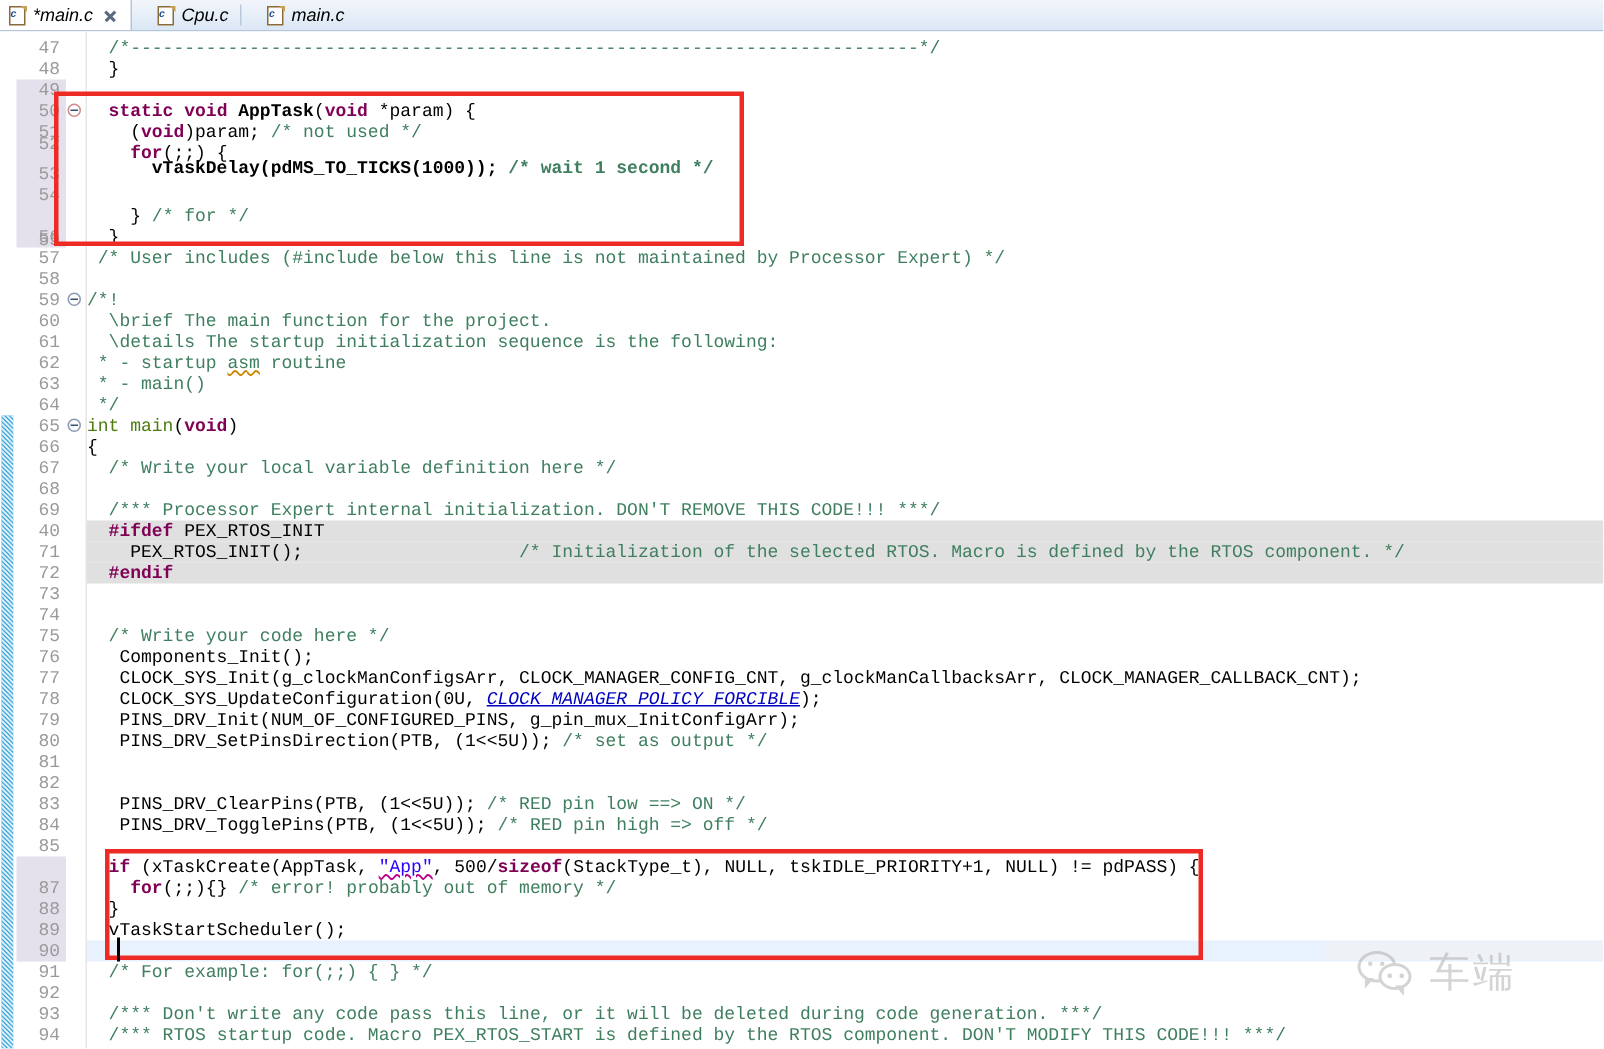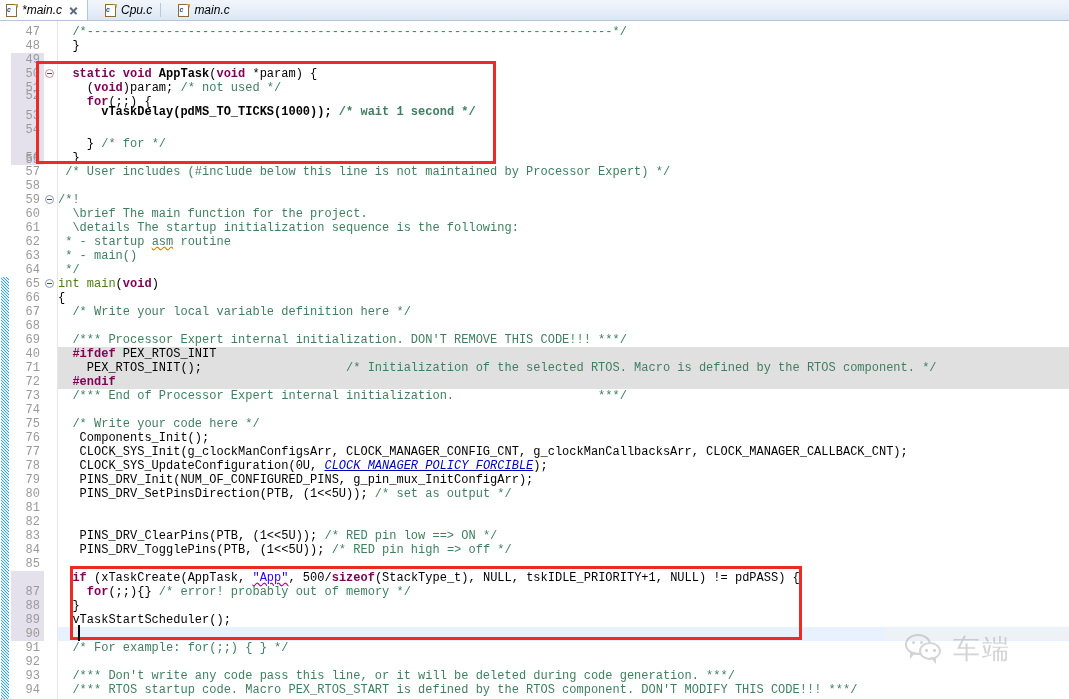--- a/index.html
+++ b/index.html
@@ -298,21 +298,20 @@
         <div class="line" style="top: 228px;"><span class="cmt"> * - main()</span></div>
         <div class="line" style="top: 242px;"><span class="cmt"> */</span></div>
         <div class="line" style="top: 256px;"><span class="kw" style="font-weight: normal; color: #4d7c0f;">int main</span><span class="id">(</span><span class="kw">void</span><span class="id">)</span></div>
         <div class="line" style="top: 270px;"><span class="id">{</span></div>
         <div class="line" style="top: 284px;"><span class="id">  </span><span class="cmt">/* Write your local variable definition here */</span></div>
         <div class="line" style="top: 298px;"><span class="id"></span></div>
         <div class="line" style="top: 312px;"><span class="id">  </span><span class="cmt">/*** Processor Expert internal initialization. DON'T REMOVE THIS CODE!!! ***/</span></div>
         <div class="line" style="top: 326px;"><span class="id">  </span><span class="kw">#ifdef</span><span class="id"> PEX_RTOS_INIT</span></div>
         <div class="line" style="top: 340px;"><span class="id">    PEX_RTOS_INIT();                    </span><span class="cmt">/* Initialization of the selected RTOS. Macro is defined by the RTOS component. */</span></div>
         <div class="line" style="top: 354px;"><span class="id">  </span><span class="kw">#endif</span></div>
-        <div class="line" style="top: 368px;"><span class="id">  </span><span class="cmt">/*** End of Processor Expert internal initialization.                    ***/</span></div>
         <div class="line" style="top: 382px;"><span class="id"></span></div>
         <div class="line" style="top: 396px;"><span class="id">  </span><span class="cmt">/* Write your code here */</span></div>
         <div class="line" style="top: 410px;"><span class="id">   Components_Init();</span></div>
         <div class="line" style="top: 424px;"><span class="id">   CLOCK_SYS_Init(g_clockManConfigsArr, CLOCK_MANAGER_CONFIG_CNT, g_clockManCallbacksArr, CLOCK_MANAGER_CALLBACK_CNT);</span></div>
         <div class="line" style="top: 438px;"><span class="id">   CLOCK_SYS_UpdateConfiguration(0U, </span><span class="field">CLOCK_MANAGER_POLICY_FORCIBLE</span><span class="id">);</span></div>
         <div class="line" style="top: 452px;"><span class="id">   PINS_DRV_Init(NUM_OF_CONFIGURED_PINS, g_pin_mux_InitConfigArr);</span></div>
         <div class="line" style="top: 466px;"><span class="id">   PINS_DRV_SetPinsDirection(PTB, (1&lt;&lt;5U)); </span><span class="cmt">/* set as output */</span></div>
         <div class="line" style="top: 480px;"><span class="id"></span></div>
         <div class="line" style="top: 508px;"><span class="id">   PINS_DRV_ClearPins(PTB, (1&lt;&lt;5U)); </span><span class="cmt">/* RED pin low ==&gt; ON */</span></div>
         <div class="line" style="top: 522px;"><span class="id">   PINS_DRV_TogglePins(PTB, (1&lt;&lt;5U)); </span><span class="cmt">/* RED pin high =&gt; off */</span></div>

